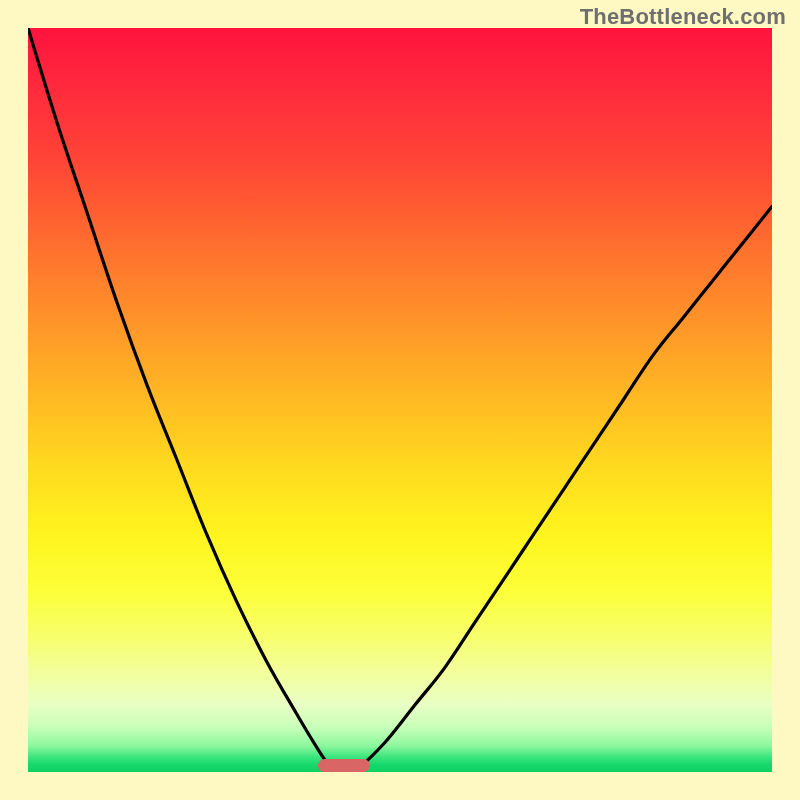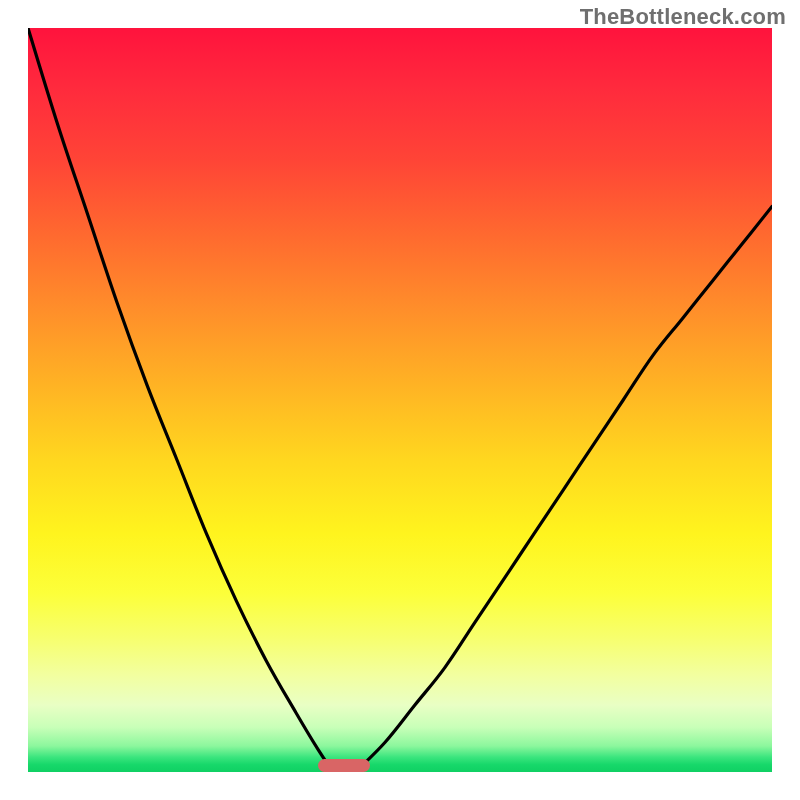--- a/index.html
+++ b/index.html
@@ -8,21 +8,21 @@
     width: 800px;
     height: 800px;
     background: #000;
     overflow: hidden;
     font-family: Arial, Helvetica, sans-serif;
   }
   .frame {
     position: relative;
     width: 800px;
     height: 800px;
-    background: #ffffff;
+    background: #fef9c3;
   }
   .watermark {
     position: absolute;
     top: 4px;
     right: 14px;
     color: #6f6f6f;
     font-size: 22px;
     font-weight: 600;
     letter-spacing: 0.2px;
     z-index: 10;

